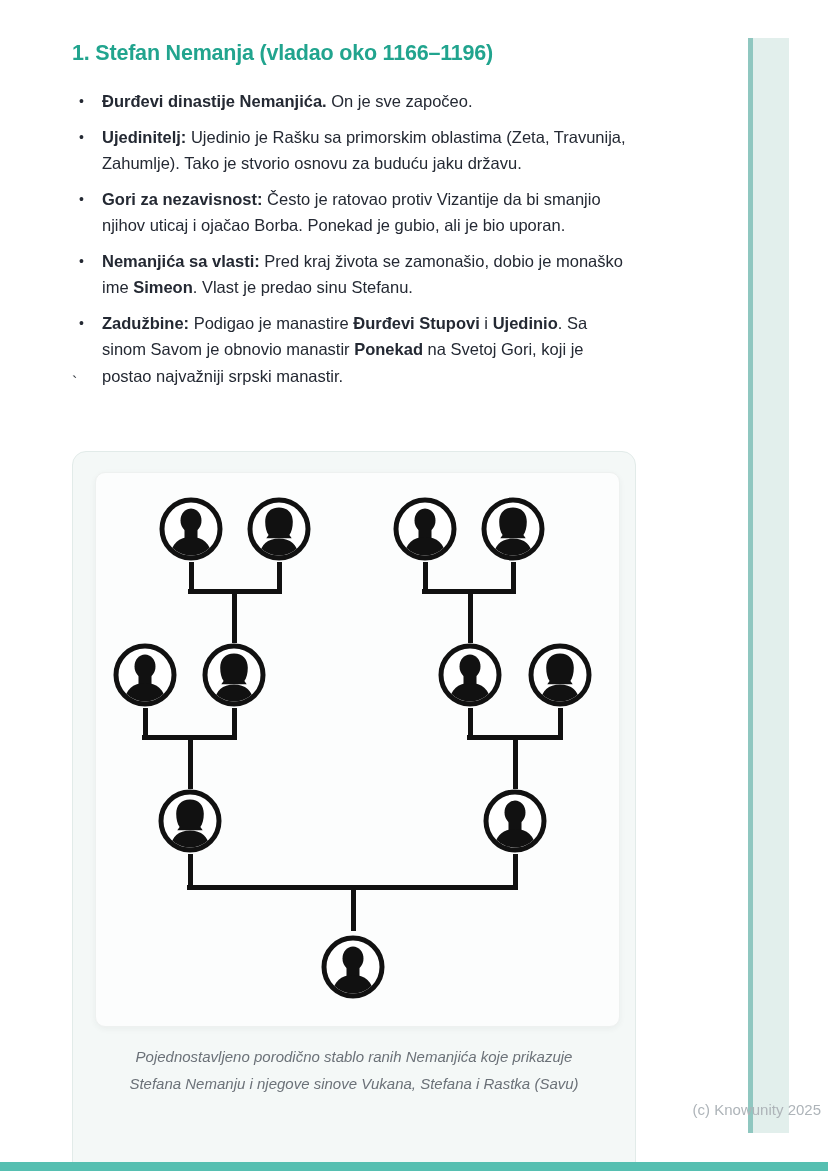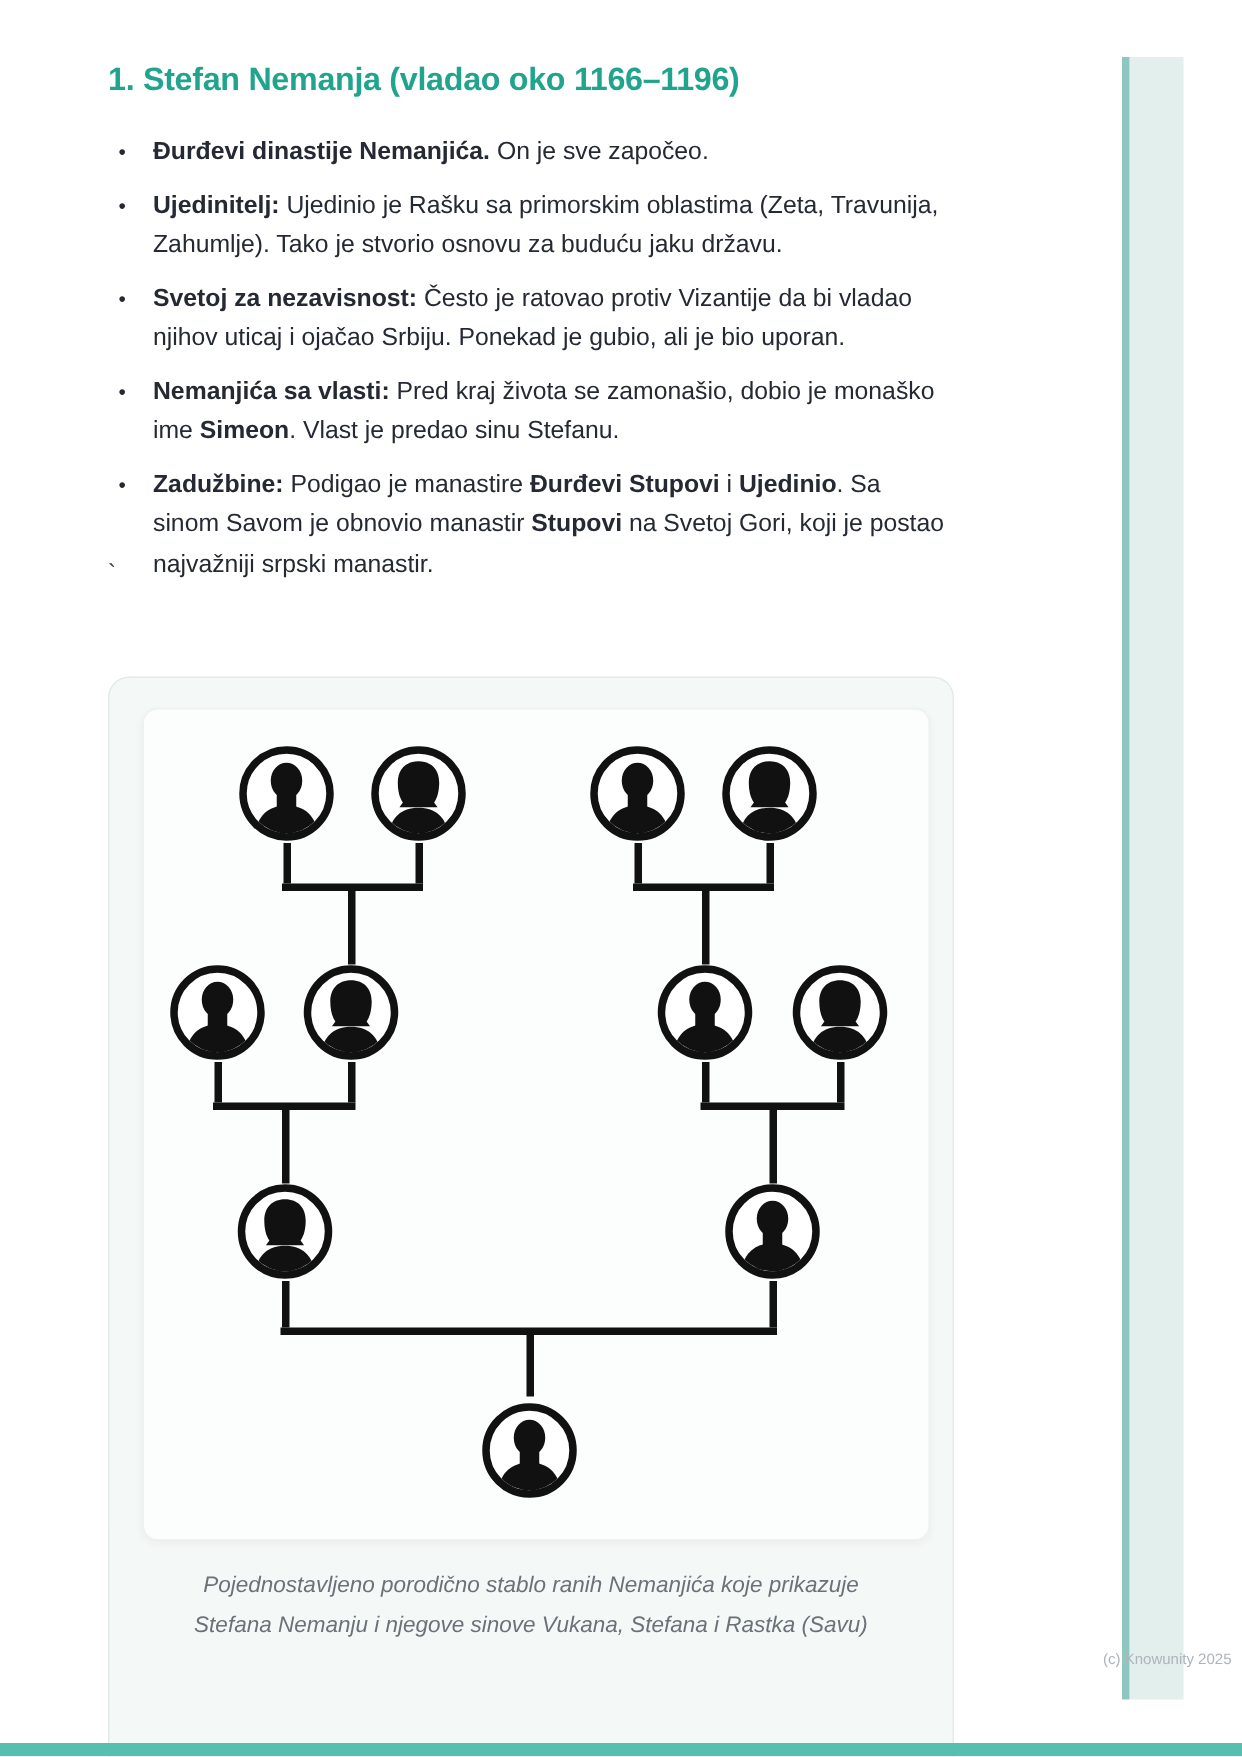--- a/index.html
+++ b/index.html
@@ -23,21 +23,21 @@
          background:var(--panel-bg,#fcfdfd);border:1px solid #eef1f0;border-radius:10px;
          box-shadow:0 2px 6px rgba(40,60,60,.05);}
   .lines{position:absolute;left:0;top:0;right:0;bottom:0;}
   .lines div{position:absolute;background:var(--ink,#111);}
   .person{position:absolute;width:64px;height:64px;}
   .person svg{width:64px;height:64px;display:block;}
 
   .caption{position:absolute;left:42px;right:42px;top:591px;text-align:center;font-style:italic;
            font-size:15px;line-height:27px;color:var(--caption,#6b7178);}
 
-  .credit{position:absolute;top:1101px;right:51px;font-size:10px;color:var(--credit,#aeb4b9);z-index:3;}
+  .credit{position:absolute;top:1101px;right:51px;font-size:15px;color:var(--credit,#aeb4b9);z-index:3;}
 
   .stripe-fill{position:absolute;left:753px;top:38px;width:36px;height:1095px;background:var(--stripe-fill,#e2efec);z-index:1;}
   .stripe-edge{position:absolute;left:748px;top:38px;width:5px;height:1095px;background:var(--stripe-edge,#8fc7c0);z-index:2;}
   .bottom-bar{position:absolute;left:0;bottom:0;width:828px;height:9px;background:var(--bottom-bar,#56bfb1);}
 
   .defs-svg{position:absolute;width:0;height:0;overflow:hidden;}
 </style>
 </head>
 <body>
 
@@ -71,29 +71,29 @@
       <li>
         <span class="marker">•</span>
         <p class="btext"><strong>Đurđevi dinastije Nemanjića.</strong><span> On je sve započeo.</span></p>
       </li>
       <li>
         <span class="marker">•</span>
         <p class="btext"><strong>Ujedinitelj:</strong><span> Ujedinio je Rašku sa primorskim oblastima (Zeta, Travunija, Zahumlje). Tako je stvorio osnovu za buduću jaku državu.</span></p>
       </li>
       <li>
         <span class="marker">•</span>
-        <p class="btext"><strong>Svetoj za nezavisnost:</strong><span> Često je ratovao protiv Vizantije da bi vladao njihov uticaj i ojačao Srbiju. Ponekad je gubio, ali je bio uporan.</span></p>
+        <p class="btext"><strong>Gori za nezavisnost:</strong><span> Često je ratovao protiv Vizantije da bi smanjio njihov uticaj i ojačao Borba. Ponekad je gubio, ali je bio uporan.</span></p>
       </li>
       <li>
         <span class="marker">•</span>
         <p class="btext"><strong>Nemanjića sa vlasti:</strong><span> Pred kraj života se zamonašio, dobio je monaško ime </span><strong>Simeon</strong><span>. Vlast je predao sinu Stefanu.</span></p>
       </li>
       <li>
         <span class="marker">•</span>
-        <p class="btext"><strong>Zadužbine:</strong><span> Podigao je manastire </span><strong>Đurđevi Stupovi</strong><span> i </span><strong>Ujedinio</strong><span>. Sa sinom Savom je obnovio manastir </span><strong>Stupovi</strong><span> na Svetoj Gori, koji je postao najvažniji srpski manastir.</span></p>
+        <p class="btext"><strong>Zadužbine:</strong><span> Podigao je manastire </span><strong>Đurđevi Stupovi</strong><span> i </span><strong>Ujedinio</strong><span>. Sa sinom Savom je obnovio manastir </span><strong>Ponekad</strong><span> na Svetoj Gori, koji je postao najvažniji srpski manastir.</span></p>
       </li>
     </ul>
 
   <div class="stray">`</div>
 
   <figure class="card">
     <div class="panel">
       <div class="lines" id="tree-lines">
           <div style="left: 93px; top: 89px; width: 5px; height: 27px;"></div>
           <div style="left: 181px; top: 89px; width: 5px; height: 27px;"></div>

